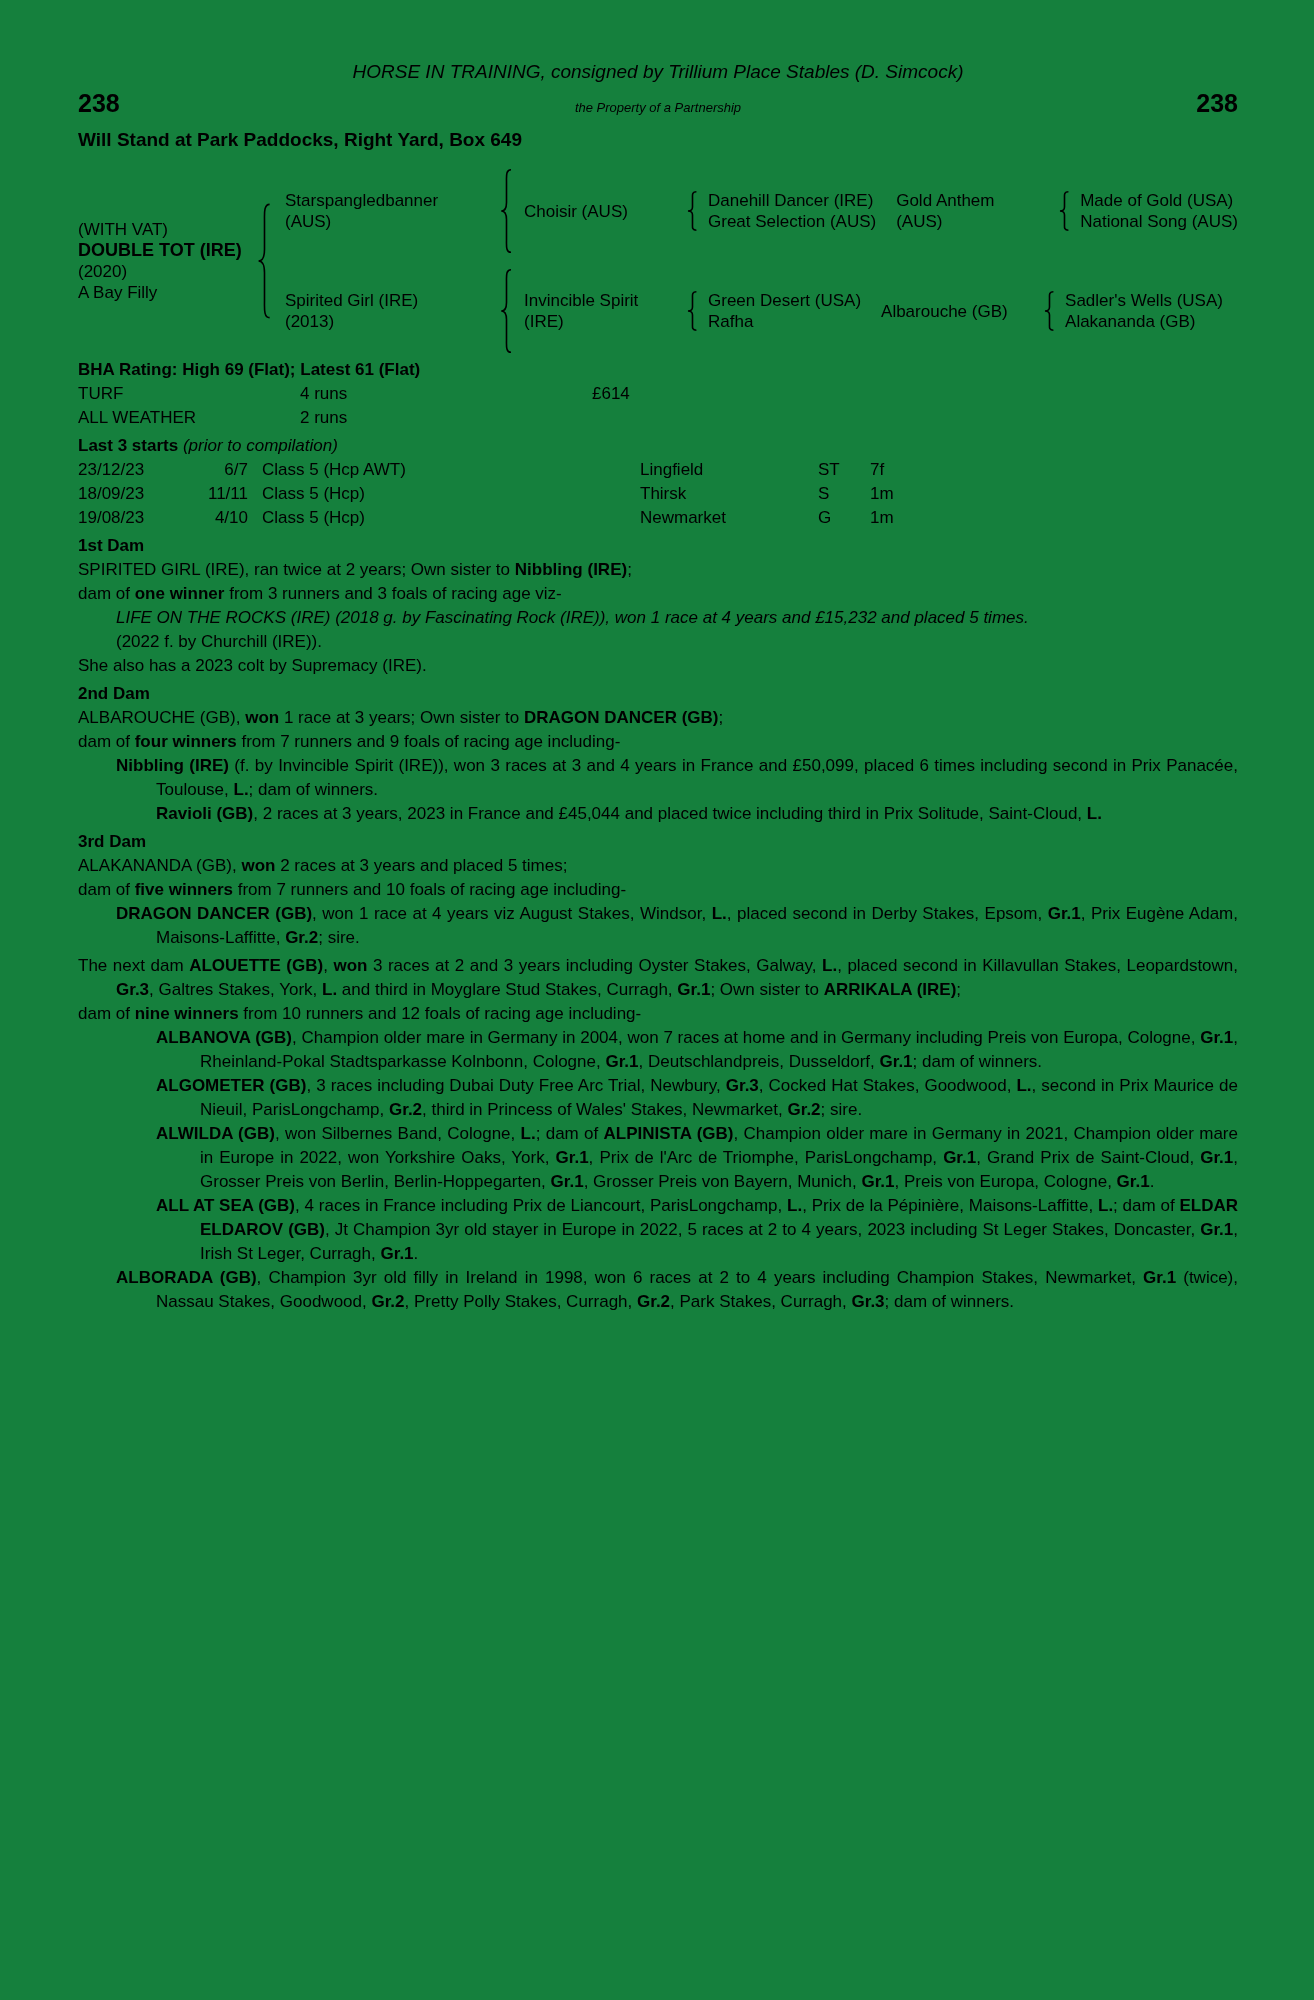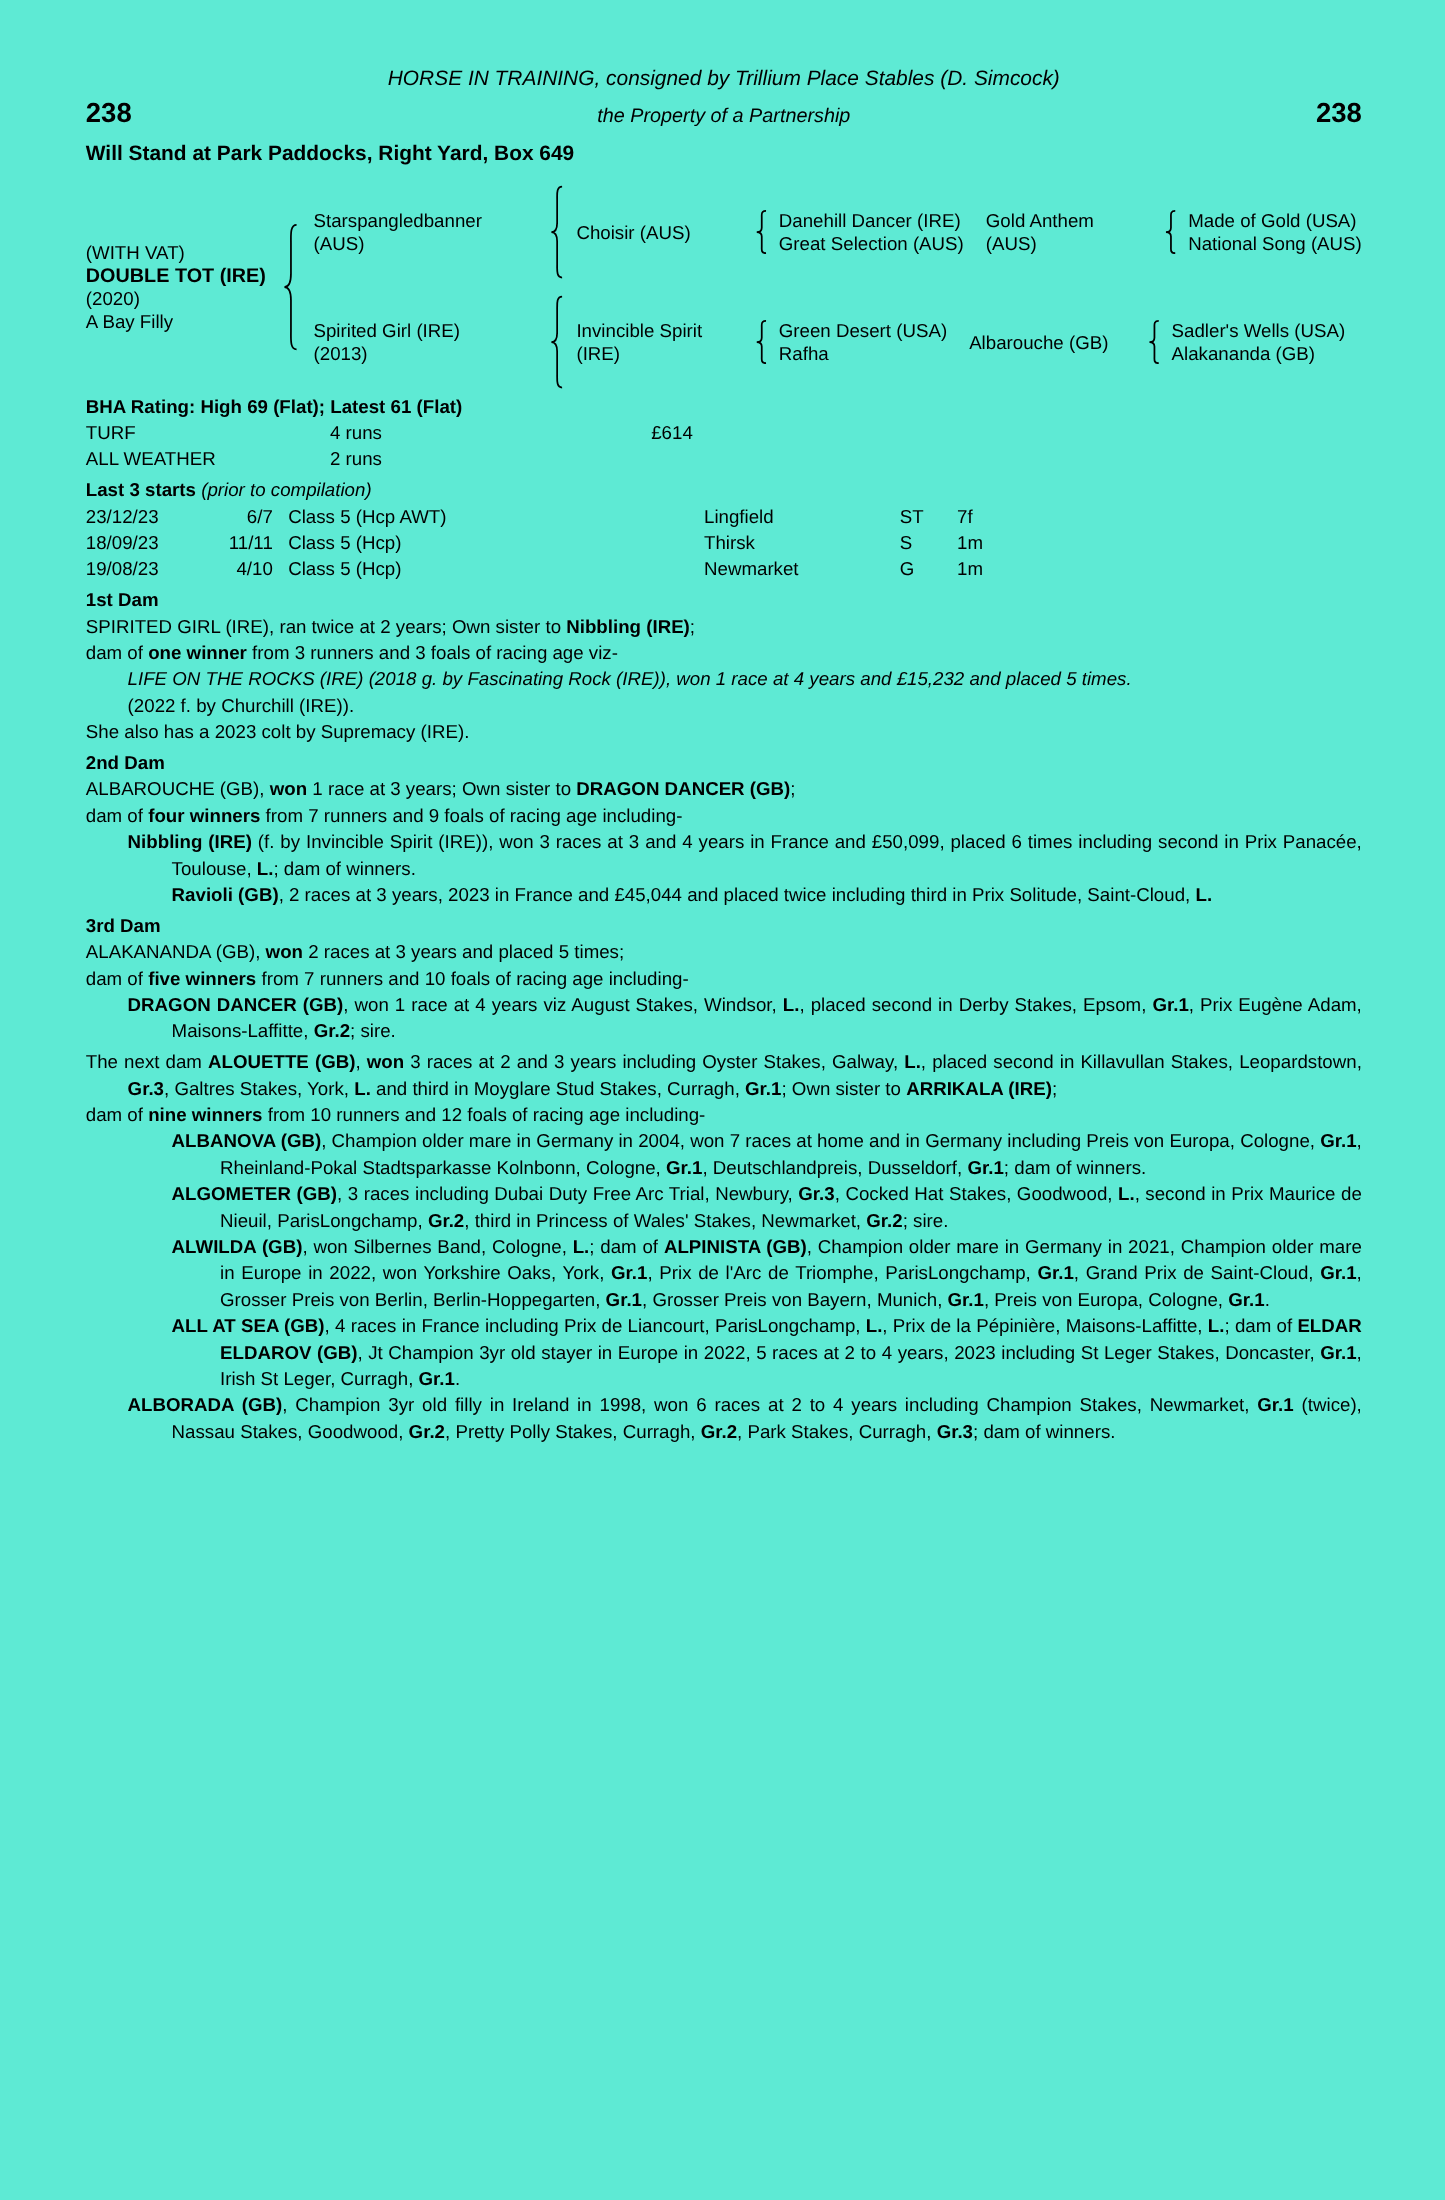--- a/index.html
+++ b/index.html
@@ -1,30 +1,30 @@
 <!DOCTYPE html>
 <html><head>
 <meta charset="utf-8">
 <style>
   * { margin:0; padding:0; box-sizing:border-box; }
   html,body { background:#e8e8e8; }
   .page {
-    width:1314px; height:2000px; margin:0 auto; background:#5eead4; color:#000;
+    width:1314px; height:2000px; margin:0 auto; background:#15803d; color:#000;
     font-family:"Liberation Sans", sans-serif; font-size:17px; line-height:24px;
     padding:60px 76px 0 78px; overflow:hidden; position:relative;
   }
   .b { font-weight:bold; }
   .i { font-style:italic; }
 
   
   .consign { text-align:center; font-style:italic; font-size:19px; }
   .lotrow { display:flex; align-items:baseline; margin-top:2px; }
   .lot { font-size:25px; font-weight:bold; width:110px; line-height:34px; }
   .lot.right { text-align:right; }
-  .property { flex:1; text-align:center; font-style:italic; font-size:18px; }
+  .property { flex:1; text-align:center; font-style:italic; font-size:13px; }
   .stand { font-weight:bold; font-size:19px; margin-top:8px; }
 
   
   .pedigree { display:flex; align-items:center; margin-top:16px; font-size:17px; }
   .pedigree .line { line-height:21px; white-space:nowrap; }
   .subject { width:222px; line-height:22px; }
   .subj-name { font-weight:bold; font-size:18px; }
   .branches { display:flex; flex-direction:column; gap:14px; flex:1; }
   .branch { display:flex; align-items:center; }
   .g1 { width:226px; padding-left:12px; }

